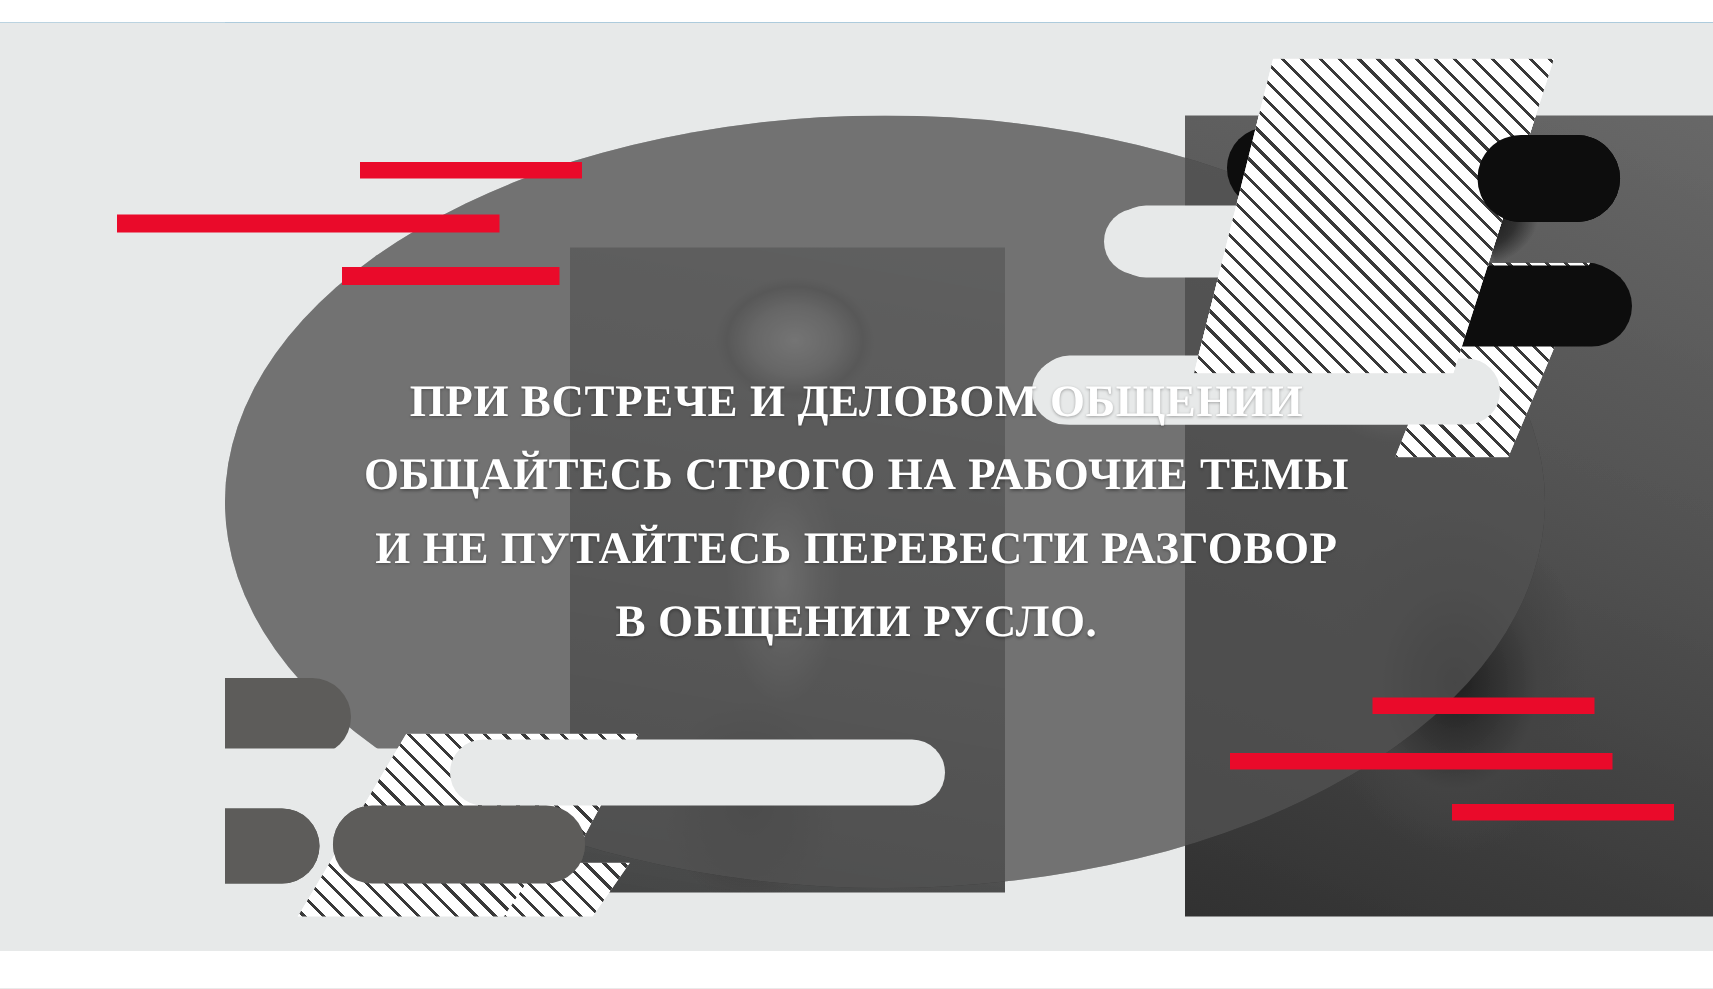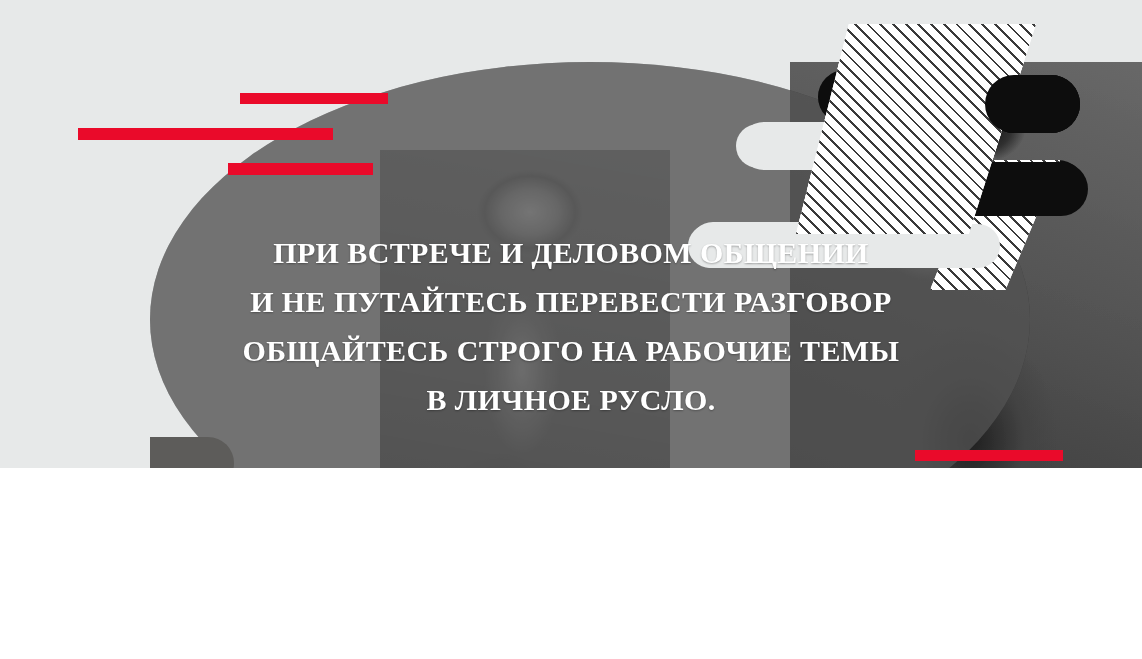--- a/index.html
+++ b/index.html
@@ -4,24 +4,25 @@
 <title>Business Etiquette Quote Card</title>
 <style>
   html, body {
     margin: 0;
     padding: 0;
     background: #ffffff;
   }
   #stage {
     position: relative;
     width: 1142px;
-    height: 468px;
+    height: 619px;
     overflow: hidden;
     background: #0369a1;
     font-family: "Liberation Serif", "DejaVu Serif", serif;
+    margin-top: 15px;
   }
 
   
   .bg-plate {
     position: absolute;
     inset: 0;
     background: #e7e9e9;
   }
 
   
@@ -227,18 +228,18 @@
   <div class="redbar" style="left:240px;top:93px;width:148px;"></div>
   <div class="redbar" style="left:78px;top:128px;width:255px;height:12px;"></div>
   <div class="redbar" style="left:228px;top:163px;width:145px;height:12px;"></div>
 
   <div class="redbar" style="left:915px;top:450px;width:148px;"></div>
   <div class="redbar" style="left:820px;top:487px;width:255px;"></div>
   <div class="redbar" style="left:968px;top:521px;width:148px;"></div>
 
   <div class="quote">
     <span class="line">ПРИ ВСТРЕЧЕ И ДЕЛОВОМ ОБЩЕНИИ</span>
+    <span class="line">ОБЩАЙТЕСЬ СТРОГО НА РАБОЧИЕ ТЕМЫ</span>
     <span class="line">И НЕ ПУТАЙТЕСЬ ПЕРЕВЕСТИ РАЗГОВОР</span>
-    <span class="line">ОБЩАЙТЕСЬ СТРОГО НА РАБОЧИЕ ТЕМЫ</span>
-    <span class="line">В ЛИЧНОЕ РУСЛО.</span>
+    <span class="line">В ОБЩЕНИИ РУСЛО.</span>
   </div>
 
 </div>
 
 </body></html>

